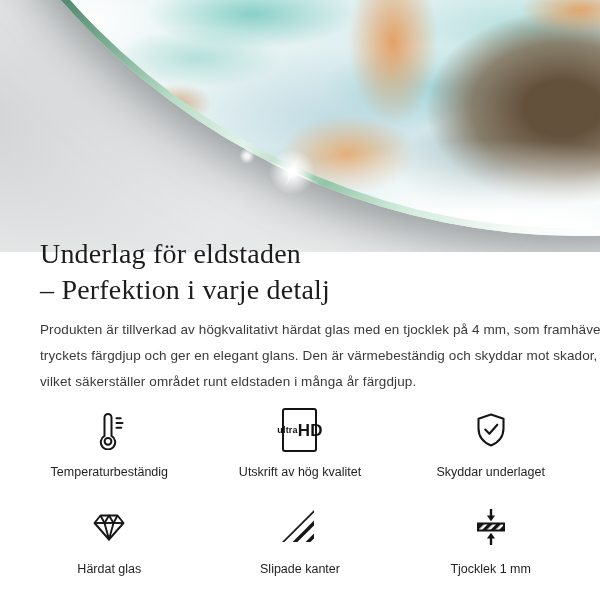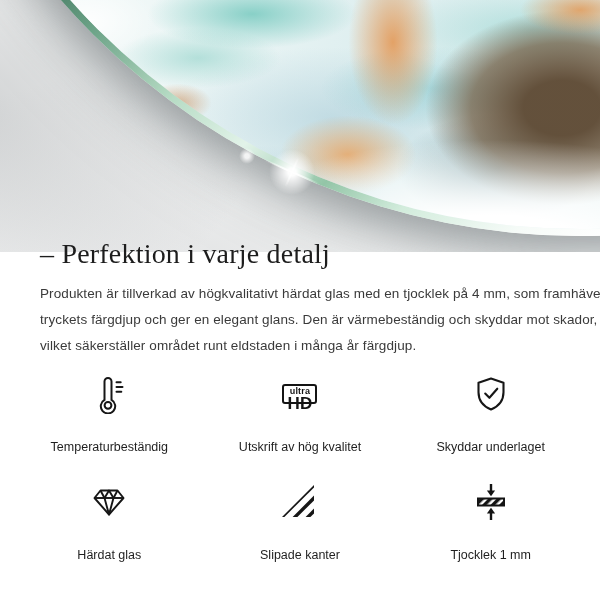--- a/index.html
+++ b/index.html
@@ -56,44 +56,45 @@
   .heading { font-family:"Liberation Serif","DejaVu Serif",serif; font-weight:400;
              font-size:28px; line-height:36px; color:#1d1d1d; letter-spacing:.2px; }
   .heading span { display:block; }
   .paragraph { margin-top:9px; font-size:13.5px; line-height:26px; color:#3a3a3a; letter-spacing:.1px; }
   .paragraph span { display:block; white-space:nowrap; }
 
   
   .features { margin:15px 14px 0; display:grid; grid-template-columns:repeat(3,1fr); row-gap:28px; }
   .feature { display:flex; flex-direction:column; align-items:center; }
   .feature .iconbox { height:40px; display:flex; align-items:center; justify-content:center; }
-  .feature .label { margin-top:26px; font-size:12.5px; line-height:14px; color:#1f1f1f; }
+  .feature .label { margin-top:15px; font-size:12.5px; line-height:14px; color:#1f1f1f; }
   .icon svg { display:block; }
-  .hdbadge { width:35px; height:20px; border:2.4px solid #141414; border-radius:3px;
-             display:flex; flex-direction:column; align-items:center; color:#141414; }
+  .hdbadge { width:35px; height:44px; border:2.4px solid #141414; border-radius:3px;
+             display:flex; flex-direction:row; align-items:center; justify-content:center; color:#141414; }
   .hdbadge .t1 { font-size:9px; font-weight:600; line-height:10px; letter-spacing:.2px; }
   .hdbadge .t2 { font-size:17px; font-weight:700; line-height:15px; letter-spacing:.2px; }
 </style>
 </head>
 <body>
 
 <div class="page">
 
   <div class="hero">
     <div class="disc-shadow"></div>
     <div class="disc-rim"></div>
     <div class="disc-art"></div>
     <div class="sparkle-dot"></div>
     <div class="sparkle-glow"></div>
     <div class="sparkle"></div>
   </div>
 
   <div class="content">
     <div class="text-wrap">
       <h2 class="heading">
+        <span>Underlag för eldstaden</span>
         <span>– Perfektion i varje detalj</span>
       </h2>
       <p class="paragraph">
         <span>Produkten är tillverkad av högkvalitativt härdat glas med en tjocklek på 4 mm, som framhäver</span>
         <span>tryckets färgdjup och ger en elegant glans. Den är värmebeständig och skyddar mot skador,</span>
         <span>vilket säkerställer området runt eldstaden i många år färgdjup.</span>
       </p>
     </div>
 
     <div class="features">

